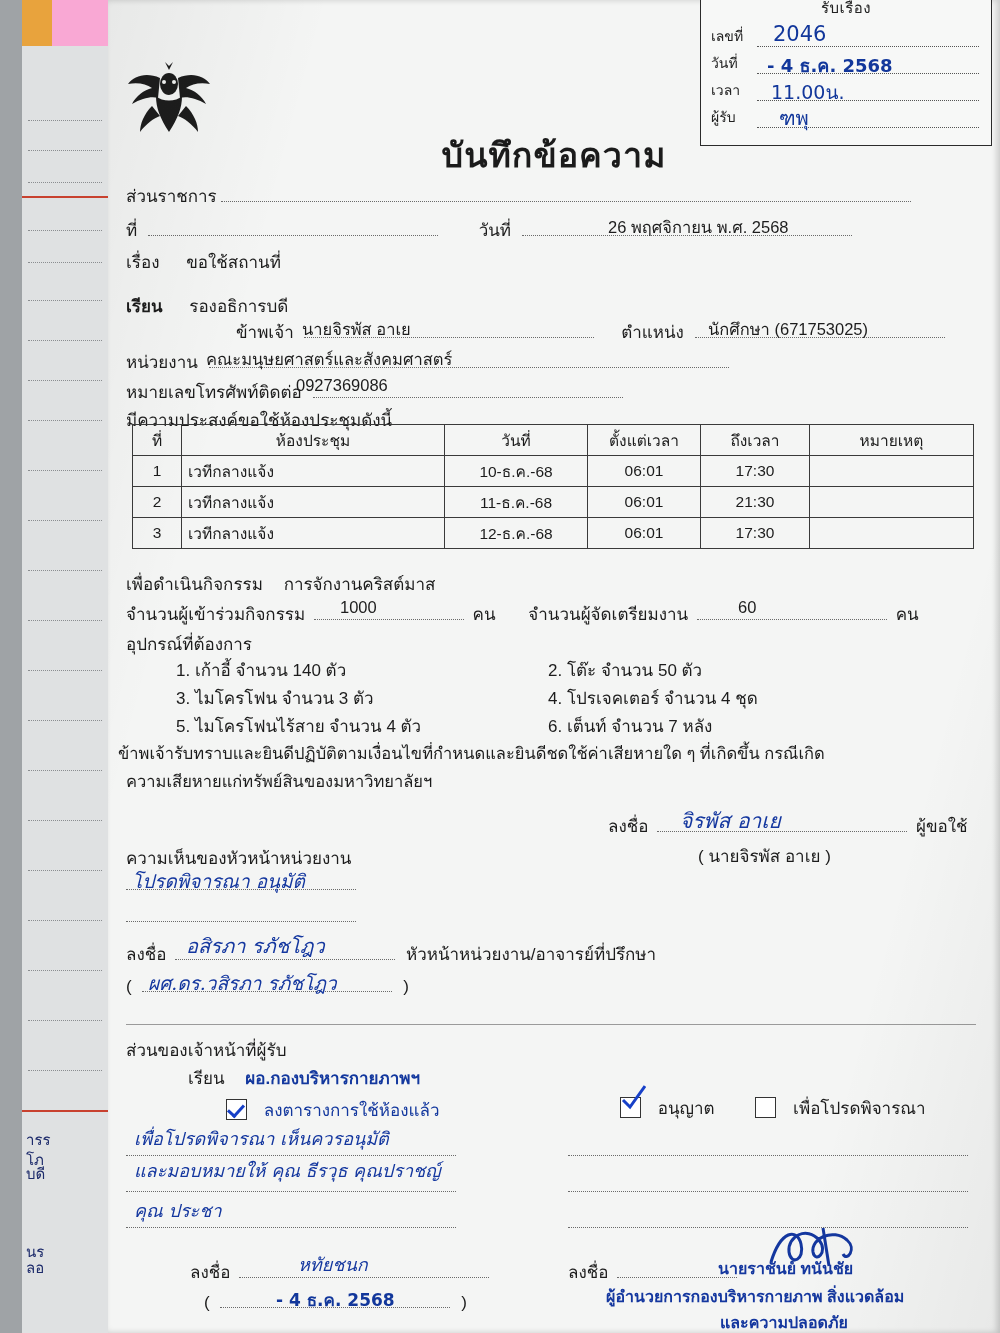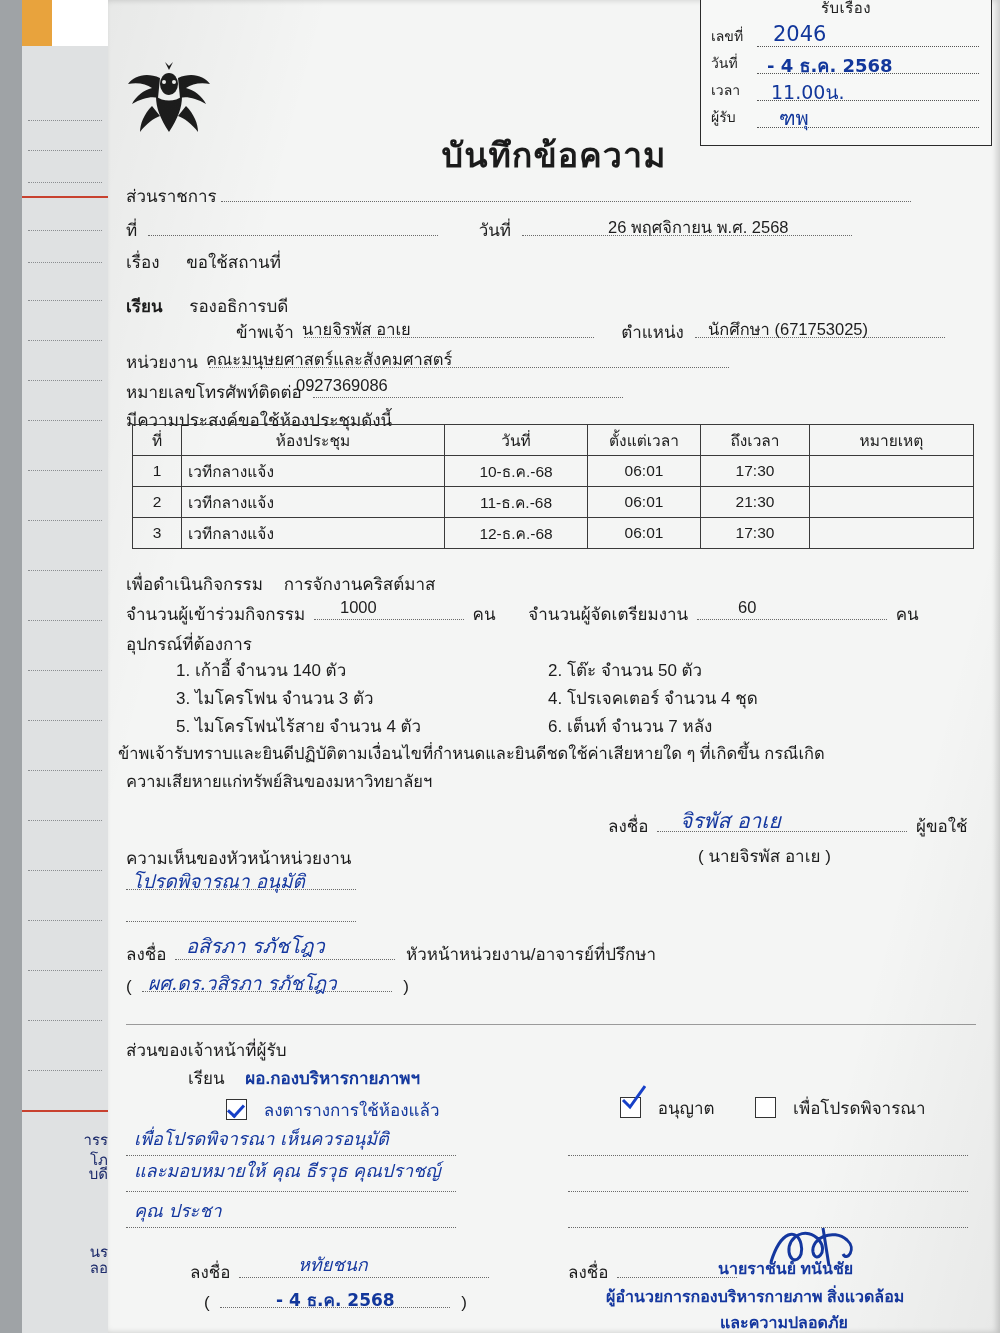--- a/index.html
+++ b/index.html
@@ -5,22 +5,21 @@
   html,body{margin:0;padding:0;}
   body{
     width:1000px;height:1333px;
     background:#b9bdc0;
     font-family:"Liberation Sans", sans-serif;
     overflow:hidden;
   }
   
   .desk-left{
     position:absolute;left:0;top:0;width:108px;height:1333px;
-    background:#ffffff;
-    text-align:right;
+    background:#f9a8d4;
   }
   .desk-left .edge-strip{
     position:absolute;left:0;top:0;width:22px;height:1333px;
     background:#9fa3a6;
   }
   .desk-left .orange{
     position:absolute;left:22px;top:0;width:30px;height:46px;background:#e8a33d;
   }
   .desk-left .under-sheet{
     position:absolute;left:22px;top:46px;width:86px;height:1287px;

